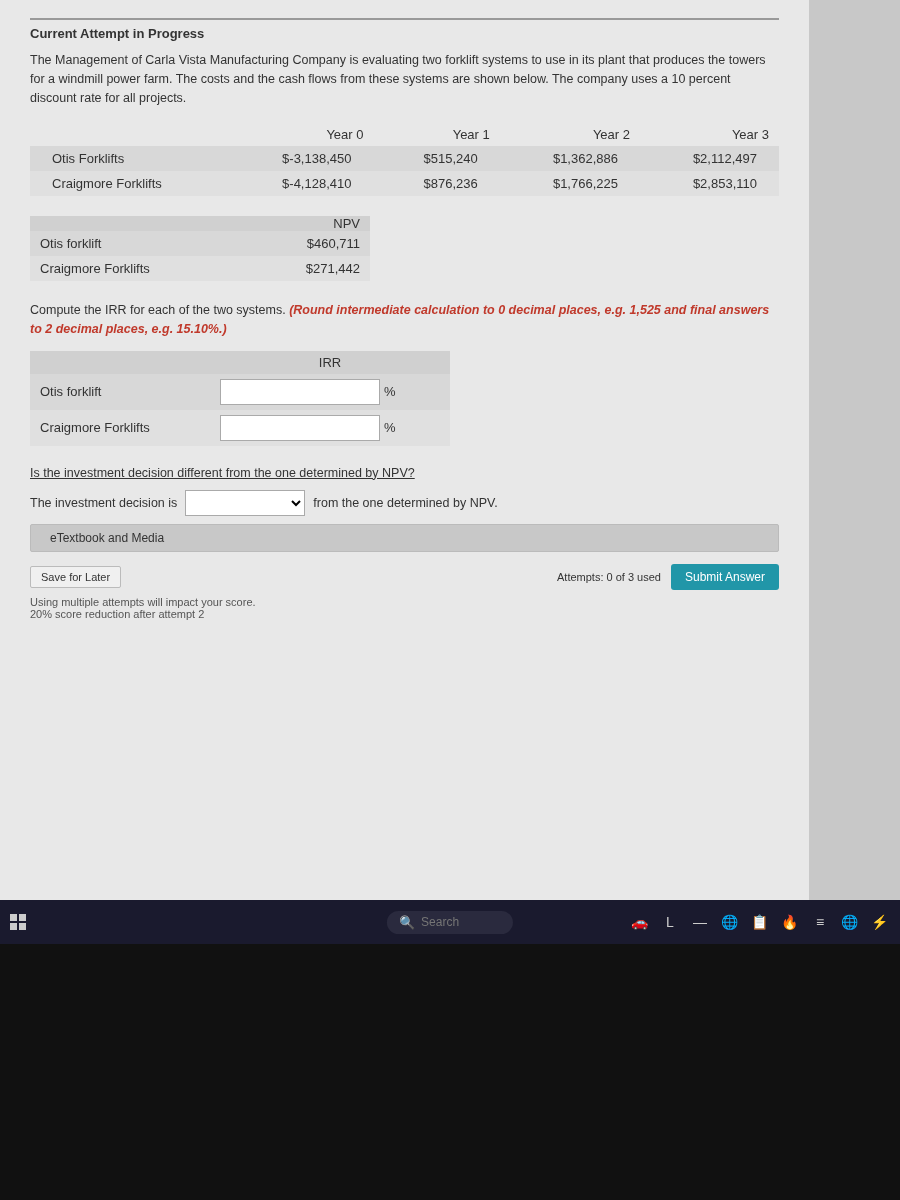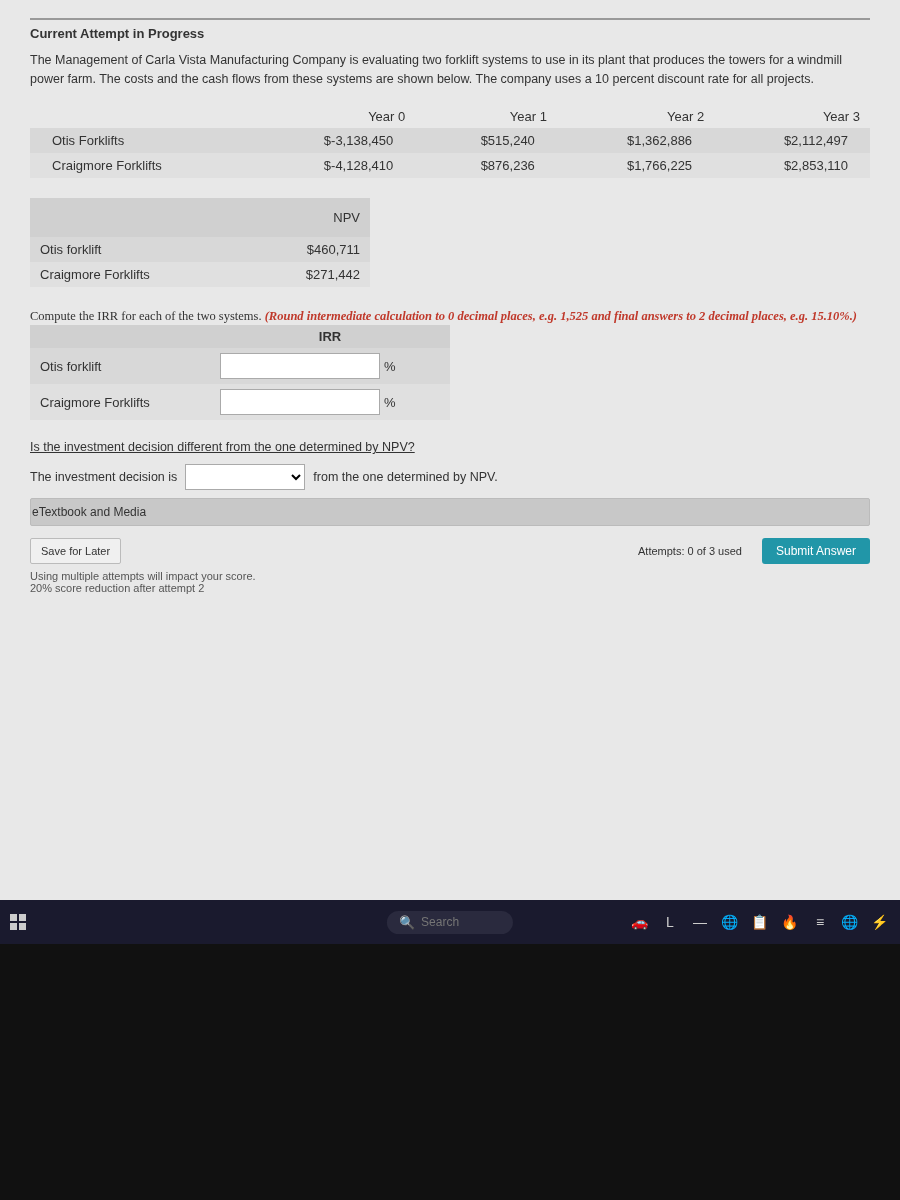--- a/index.html
+++ b/index.html
@@ -5,21 +5,21 @@
     * { box-sizing: border-box; margin: 0; padding: 0; }
     body {
       font-family: Arial, sans-serif;
       font-size: 13px;
       background: #c8c8c8;
       width: 900px;
       min-height: 1200px;
     }
     .page-wrapper {
       background: #e8e8e8;
-      width: 900px;
+      width: 809px;
       min-height: 900px;
       padding: 18px 30px 20px 30px;
     }
     .section-title {
       font-size: 13px;
       font-weight: bold;
       color: #333;
       margin-bottom: 10px;
       border-top: 2px solid #999;
       padding-top: 6px;
@@ -56,53 +56,53 @@
     
     .npv-table {
       width: 340px;
       border-collapse: collapse;
       margin-bottom: 20px;
     }
     .npv-table th {
       font-weight: normal;
       font-size: 13px;
       color: #333;
-      padding: 12px 10px;
+      padding: 0 10px;
       text-align: right;
       background: #d0d0d0;
     }
     .npv-table th:first-child { text-align: left; width: 180px; }
     .npv-table td {
       font-size: 13px;
       color: #333;
       padding: 5px 10px;
       text-align: right;
     }
     .npv-table td:first-child { text-align: left; }
     .npv-table tr:nth-child(odd) td { background: #d8d8d8; }
     .npv-table tr:nth-child(even) td { background: #e0e0e0; }
     
     .irr-instruction {
       font-size: 12.5px;
       color: #333;
+      margin-bottom: 12px;
       line-height: 1.5;
-      font-family: Liberation Serif, serif;
     }
     .irr-instruction .highlight {
       color: #c0392b;
       font-style: italic;
       font-weight: bold;
     }
     .irr-table {
       width: 420px;
       border-collapse: collapse;
       margin-bottom: 20px;
     }
     .irr-table th {
-      font-weight: bold;
+      font-weight: normal;
       font-size: 13px;
       color: #333;
       padding: 4px 10px;
       text-align: center;
       background: #d0d0d0;
     }
     .irr-table th:first-child { text-align: left; width: 180px; }
     .irr-table td {
       font-size: 13px;
       color: #333;
@@ -145,45 +145,46 @@
       background: #fff;
       font-size: 12.5px;
       padding: 2px 20px 2px 4px;
       min-width: 120px;
       appearance: auto;
     }
     
     .etextbook-bar {
       background: #c8c8c8;
       border: 1px solid #bbb;
-      padding: 6px 1px;
+      padding: 6px 19px;
       font-size: 12px;
       color: #333;
       margin-bottom: 12px;
       border-radius: 2px;
     }
     
     .bottom-bar {
       display: flex;
+      align-items: center;
       justify-content: space-between;
       margin-bottom: 6px;
     }
     .save-btn {
       background: #f0f0f0;
       border: 1px solid #bbb;
       padding: 4px 10px;
       font-size: 11px;
       color: #333;
       cursor: pointer;
       border-radius: 2px;
     }
     .attempts-submit {
       display: flex;
       align-items: center;
-      gap: 20px;
+      gap: 10px;
     }
     .attempts-text {
       font-size: 11px;
       color: #333;
     }
     .submit-btn {
       background: #2196a8;
       color: #fff;
       border: none;
       padding: 6px 14px;

